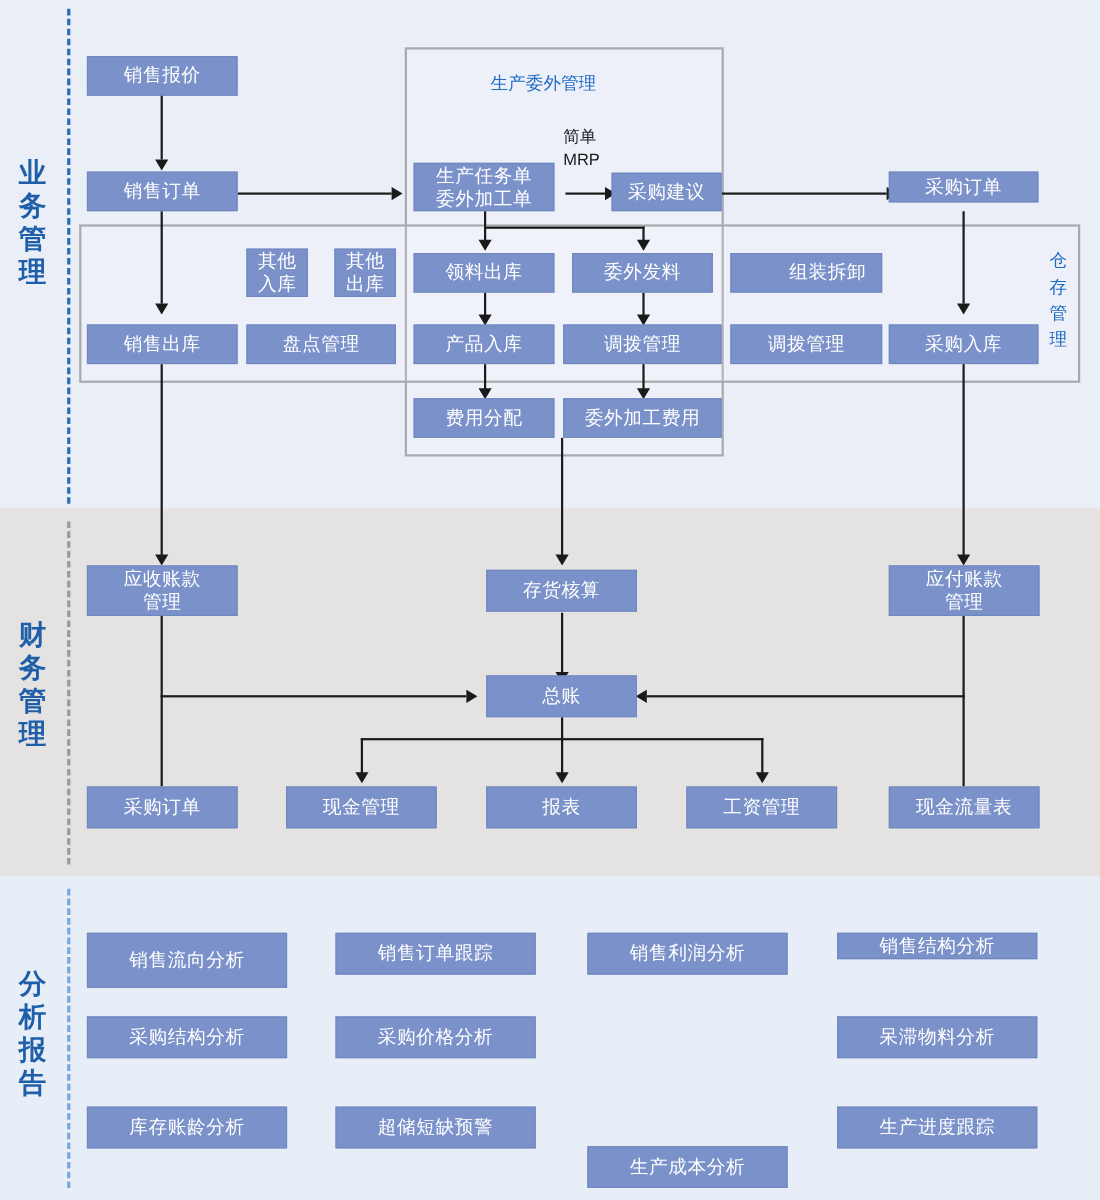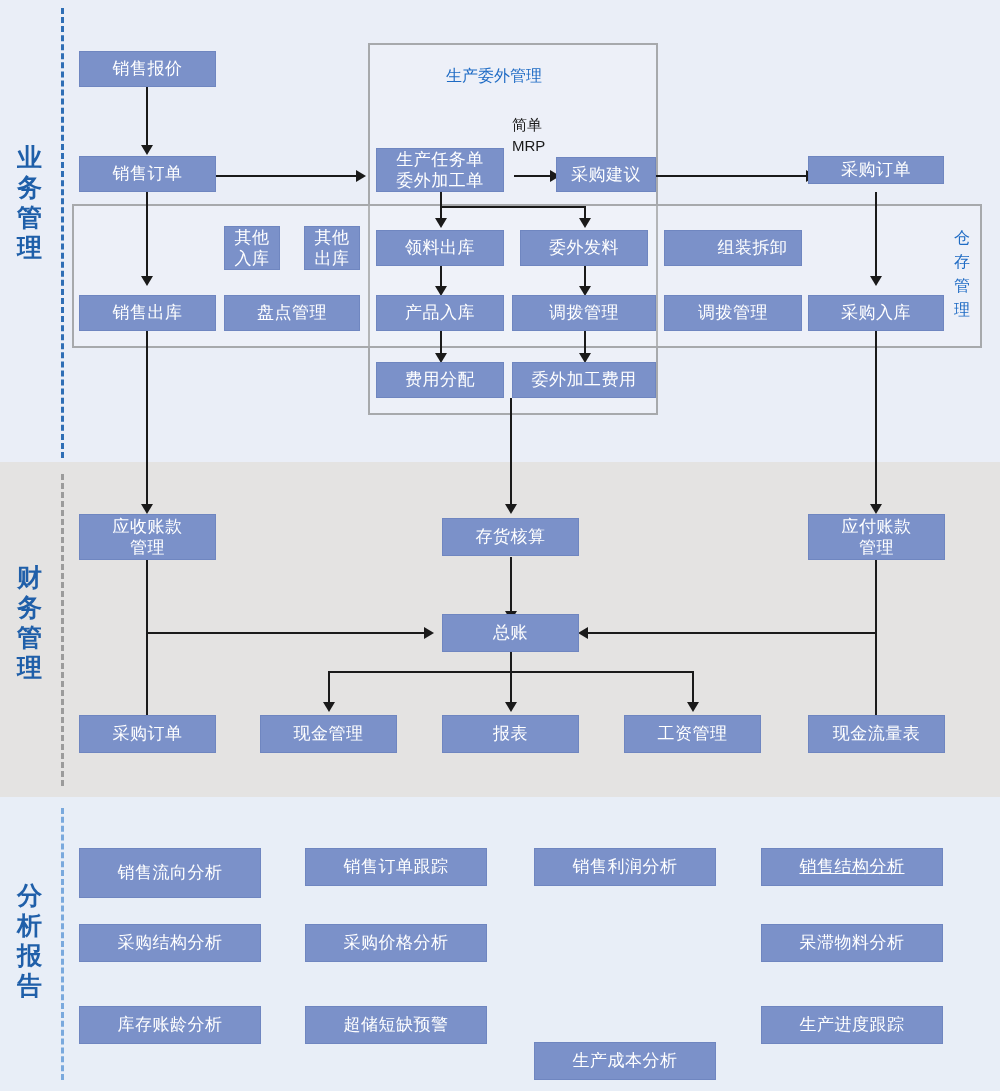--- a/index.html
+++ b/index.html
@@ -277,21 +277,21 @@
 
   <div class="node" style="left:79px;  top:715px; width:137px; height:38px;">采购订单</div>
   <div class="node" style="left:260px; top:715px; width:137px; height:38px;">现金管理</div>
   <div class="node" style="left:442px; top:715px; width:137px; height:38px;">报表</div>
   <div class="node" style="left:624px; top:715px; width:137px; height:38px;">工资管理</div>
   <div class="node" style="left:808px; top:715px; width:137px; height:38px;">现金流量表</div>
 
   <div class="node analysis" style="left:79px;  top:848px; width:182px; height:50px;">销售流向分析</div>
   <div class="node analysis" style="left:305px; top:848px; width:182px; height:38px;">销售订单跟踪</div>
   <div class="node analysis" style="left:534px; top:848px; width:182px; height:38px;">销售利润分析</div>
-  <div class="node analysis" style="left:761px; top:848px; width:182px; height:38px;text-decoration:underline;">销售结构分析</div>
+  <div class="node analysis" style="left:761px; top:848px; width:182px; height:24px;">销售结构分析</div>
 
   <div class="node analysis" style="left:79px;  top:924px; width:182px; height:38px;">采购结构分析</div>
   <div class="node analysis" style="left:305px; top:924px; width:182px; height:38px;">采购价格分析</div>
   <div class="node analysis" style="left:761px; top:924px; width:182px; height:38px;">呆滞物料分析</div>
 
   <div class="node analysis" style="left:79px;  top:1006px; width:182px; height:38px;">库存账龄分析</div>
   <div class="node analysis" style="left:305px; top:1006px; width:182px; height:38px;">超储短缺预警</div>
   <div class="node analysis" style="left:534px; top:1042px; width:182px; height:38px;">生产成本分析</div>
   <div class="node analysis" style="left:761px; top:1006px; width:182px; height:38px;">生产进度跟踪</div>
 

